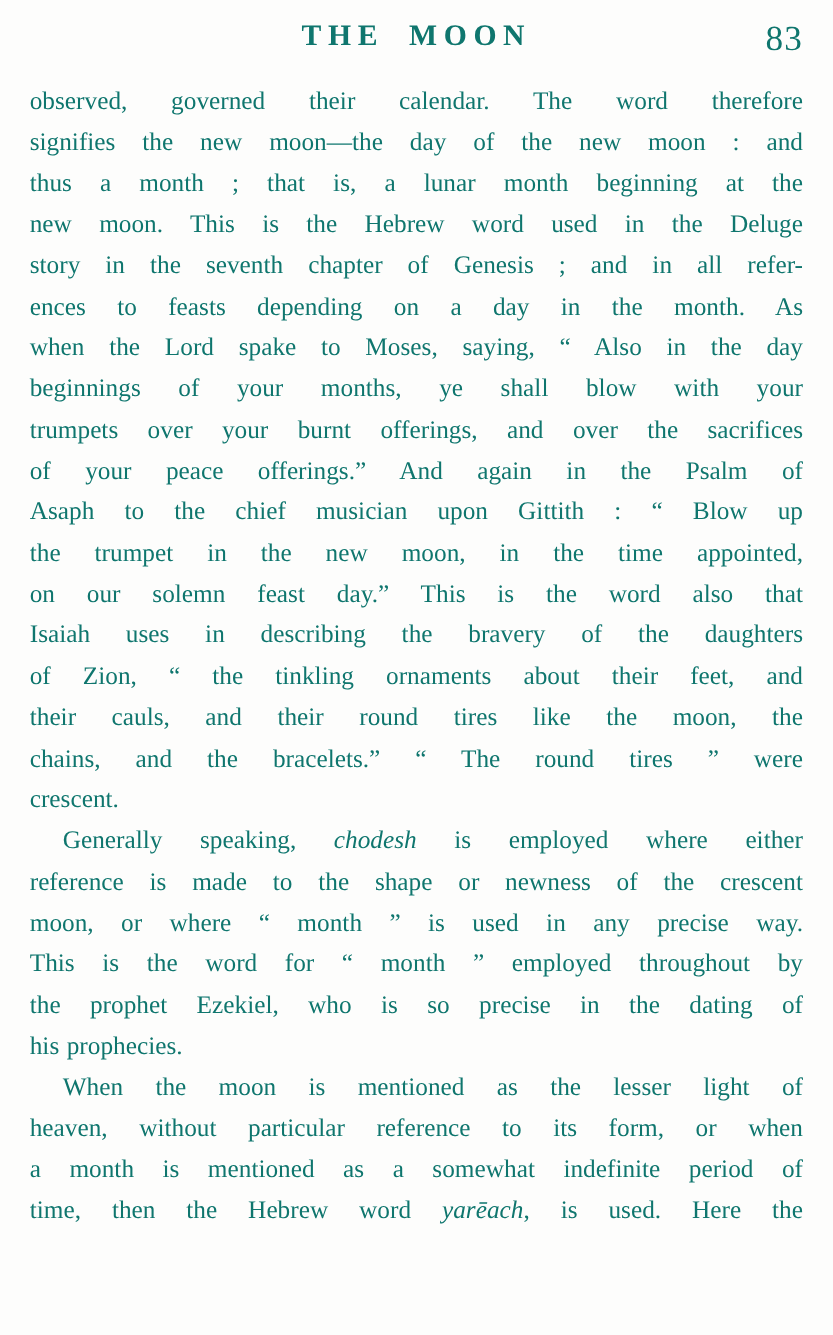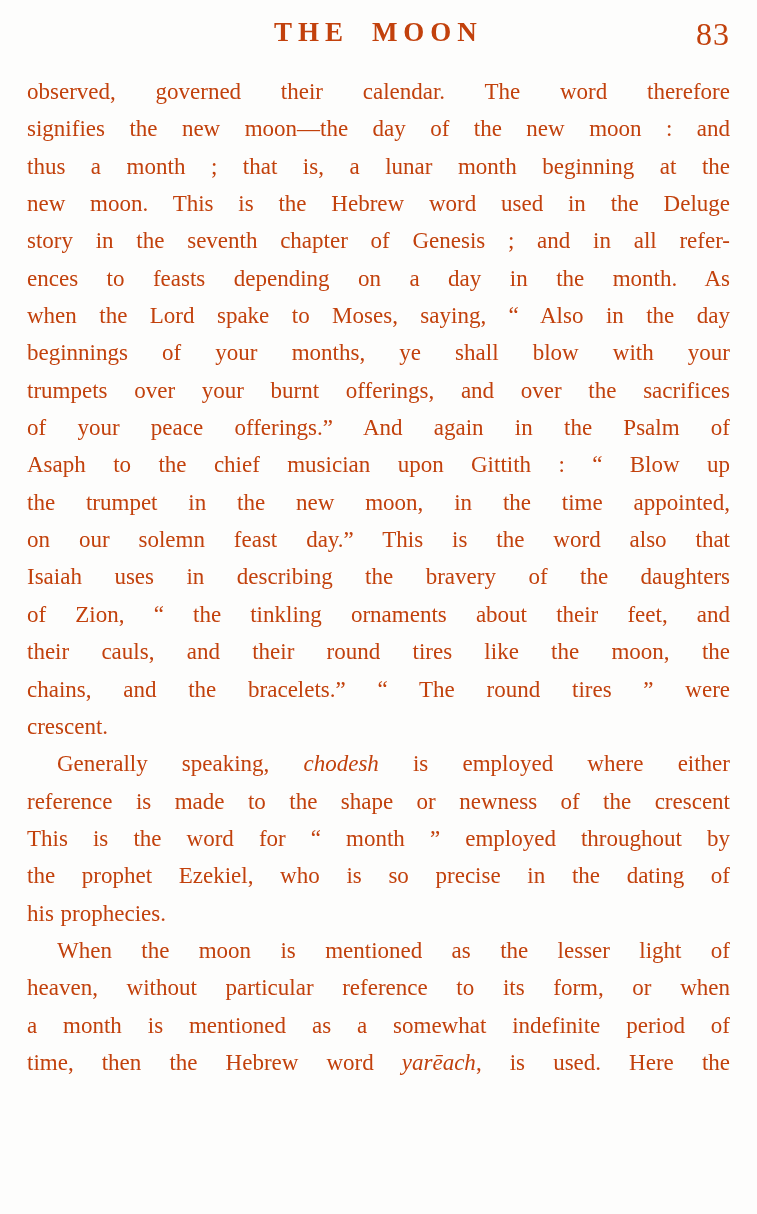--- a/index.html
+++ b/index.html
@@ -5,21 +5,21 @@
   html, body {
     margin: 0;
     padding: 0;
     background: #fdfdfc;
   }
   .page {
     position: relative;
     width: 757px;
     height: 1214px;
     background: #fdfdfc;
-    color: #c2410c;
+    color: #0f766e;
     font-family: "Liberation Serif", serif;
     box-sizing: border-box;
     padding: 14px 27px 0 27px;
     overflow: hidden;
   }
   .running-header {
     position: relative;
     height: 42px;
     margin-bottom: 17px;
   }
@@ -88,20 +88,21 @@
         <div class="line"><span>on our solemn feast day.”  This is the word also that</span></div>
         <div class="line"><span>Isaiah uses in describing the bravery of the daughters</span></div>
         <div class="line"><span>of Zion, “ the tinkling ornaments about their feet, and</span></div>
         <div class="line"><span>their cauls, and their round tires like the moon, the</span></div>
         <div class="line"><span>chains, and the bracelets.”  “ The round tires ” were</span></div>
         <div class="line short"><span>crescent.</span></div>
       </div>
       <div class="paragraph indent">
         <div class="line"><span>Generally speaking, </span><i>chodesh</i><span> is employed where either</span></div>
         <div class="line"><span>reference is made to the shape or newness of the crescent</span></div>
+        <div class="line"><span>moon, or where “ month ” is used in any precise way.</span></div>
         <div class="line"><span>This is the word for “ month ” employed throughout by</span></div>
         <div class="line"><span>the prophet Ezekiel, who is so precise in the dating of</span></div>
         <div class="line short"><span>his prophecies.</span></div>
       </div>
       <div class="paragraph indent">
         <div class="line"><span>When the moon is mentioned as the lesser light of</span></div>
         <div class="line"><span>heaven, without particular reference to its form, or when</span></div>
         <div class="line"><span>a month is mentioned as a somewhat indefinite period of</span></div>
         <div class="line"><span>time, then the Hebrew word </span><i>yarēach</i><span>, is used.  Here the</span></div>
       </div>

